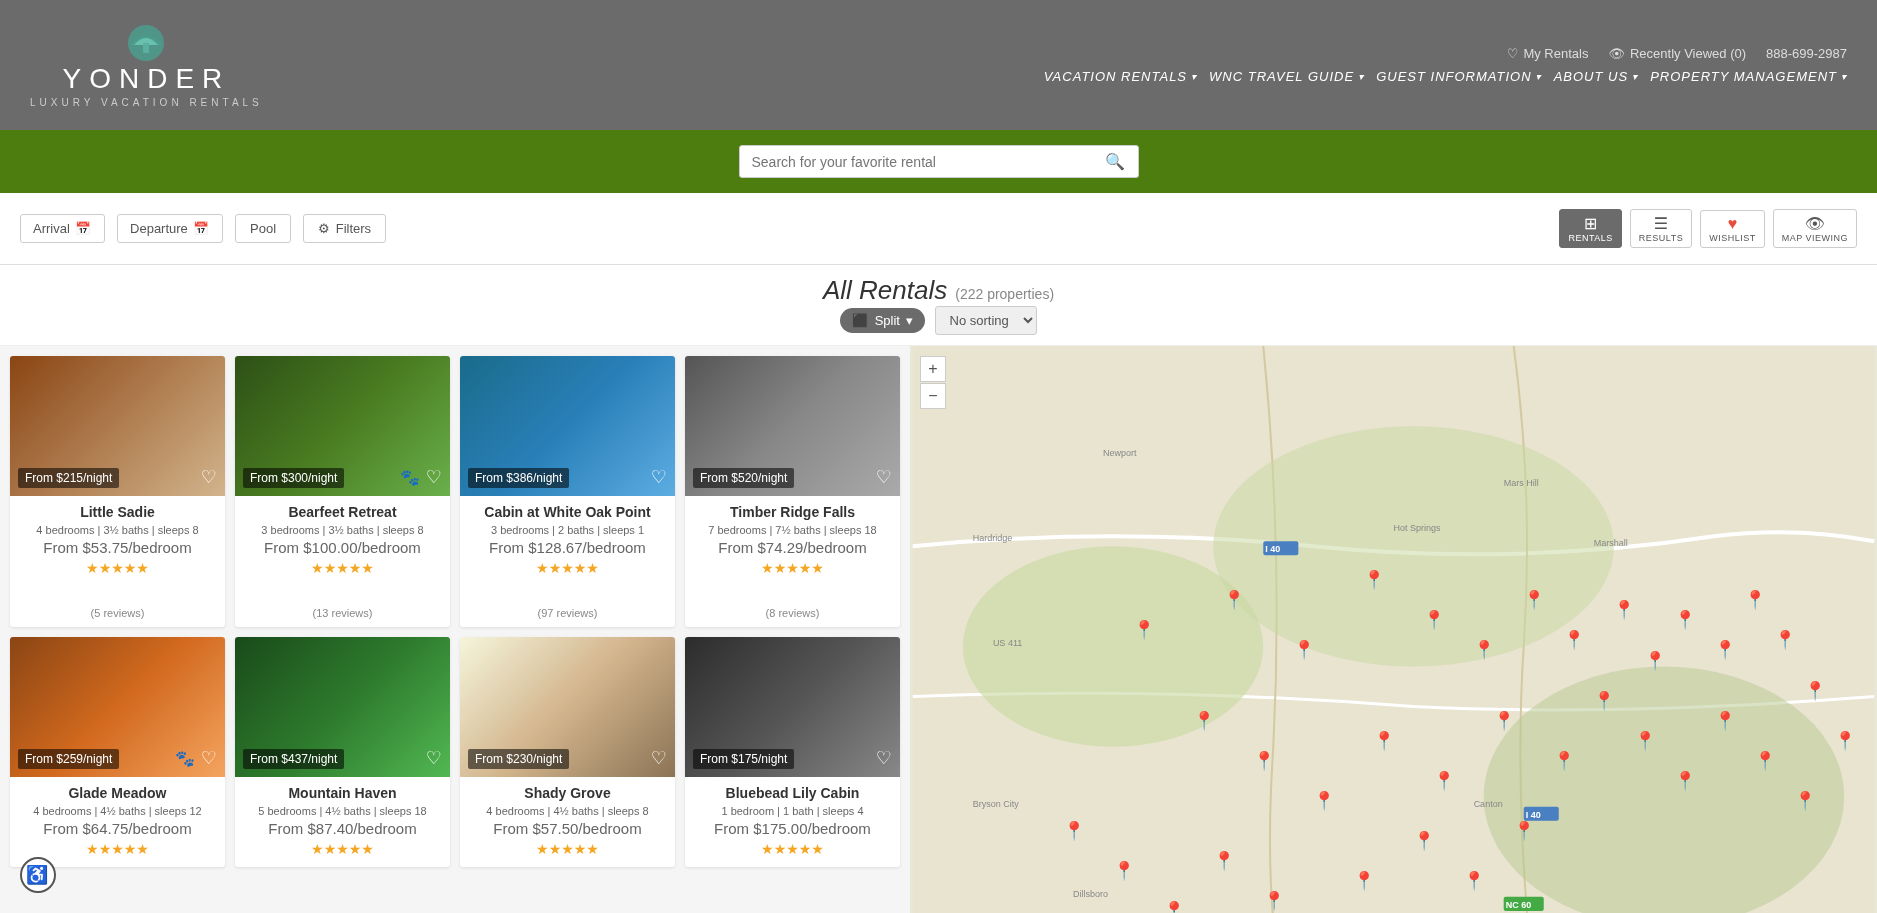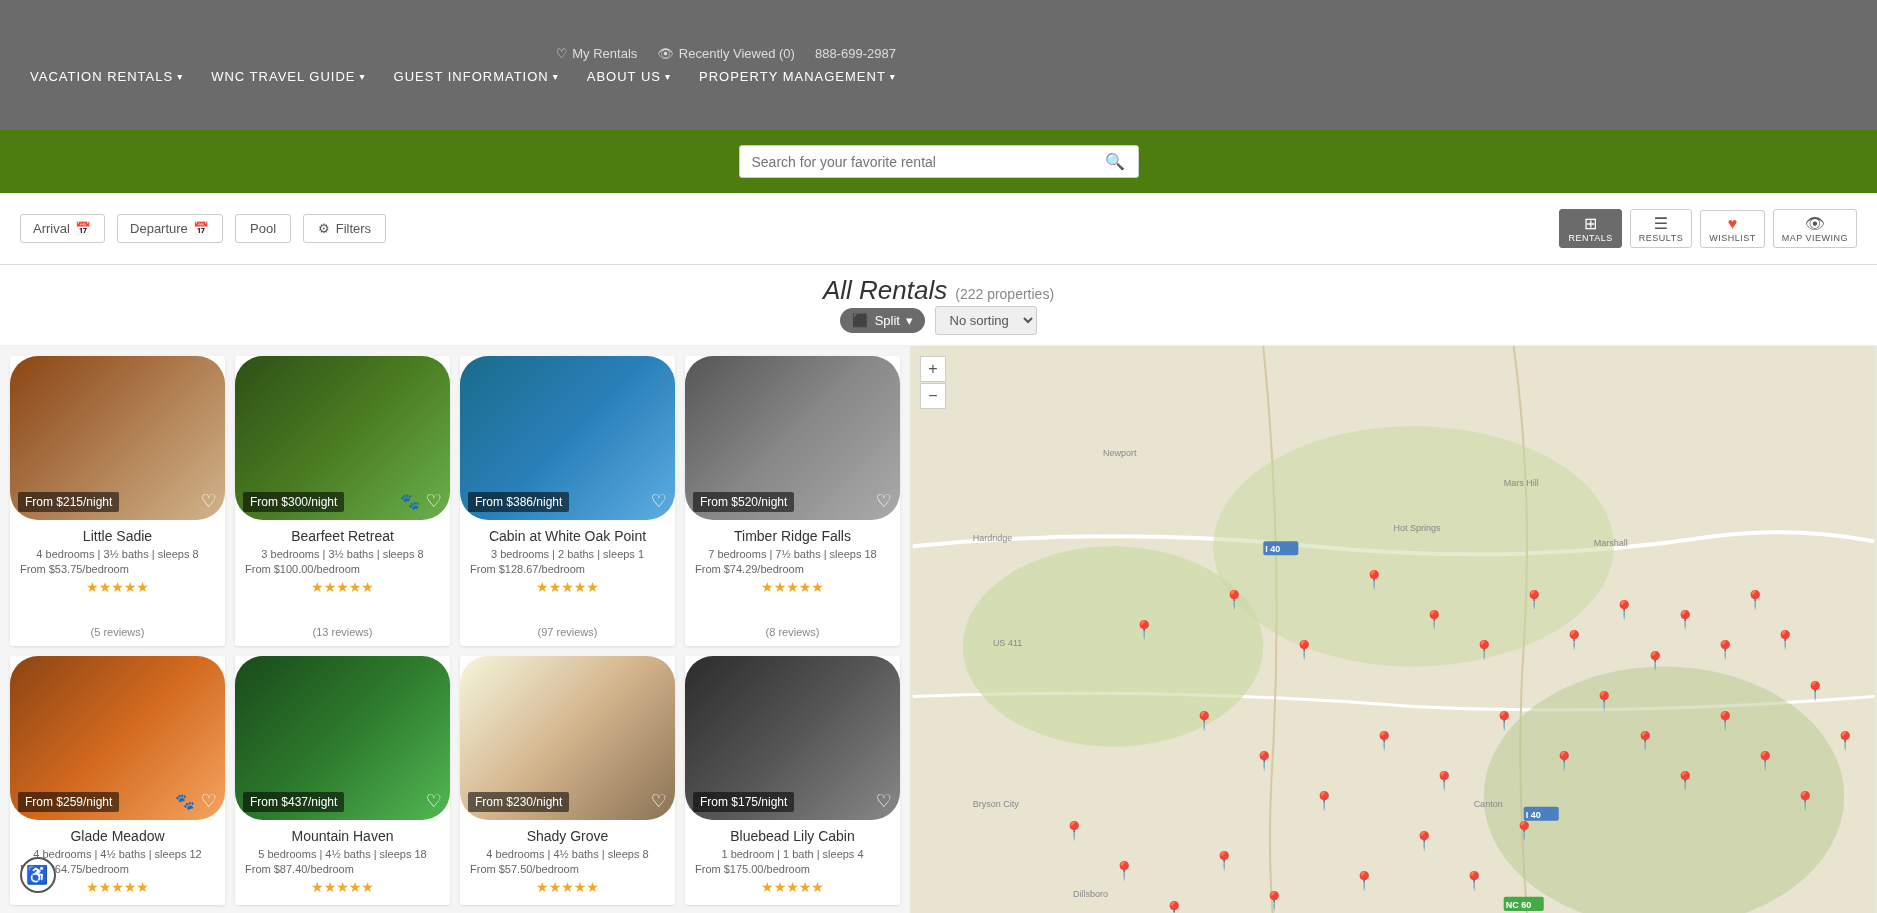--- a/index.html
+++ b/index.html
@@ -53,21 +53,22 @@
     .header-top-links a {
       color: #ddd;
       text-decoration: none;
       display: flex;
       align-items: center;
       gap: 5px;
     }
     .nav-links {
       display: flex;
       align-items: center;
-      gap: 28px;
+      gap: 12px;
+      font-style: italic;
     }
     .nav-links a {
       color: #fff;
       text-decoration: none;
       font-size: 13px;
       letter-spacing: 1px;
       text-transform: uppercase;
       display: flex;
       align-items: center;
       gap: 4px;
@@ -254,24 +255,23 @@
     }
     .listing-card {
       background: #fff;
       border-radius: 3px;
       overflow: hidden;
       cursor: pointer;
       box-shadow: 0 1px 3px rgba(0,0,0,0.1);
     }
     .card-img-wrap {
       position: relative;
-      height: 164px;
+      height: 140px;
       background: #4d7c0f;
       overflow: hidden;
-      border-radius: 28px;
     }
     .card-price-badge {
       position: absolute;
       bottom: 8px;
       left: 8px;
       background: rgba(0,0,0,0.55);
       color: #fff;
       font-size: 12px;
       padding: 3px 7px;
       border-radius: 2px;
@@ -291,34 +291,35 @@
     }
     .card-paw {
       color: #fff;
       font-size: 16px;
     }
     .card-body {
       padding: 8px 10px;
     }
     .card-name {
       font-size: 14px;
-      font-weight: normal;
+      font-weight: bold;
       color: #333;
       text-align: center;
       margin-bottom: 4px;
     }
     .card-details {
       font-size: 11px;
       color: #666;
       text-align: center;
       margin-bottom: 3px;
     }
     .card-price-per {
-      font-size: 11px;
+      font-size: 15px;
       color: #666;
+      text-align: center;
       margin-bottom: 4px;
     }
     .card-stars {
       text-align: center;
       color: #f5a623;
       font-size: 14px;
       margin-bottom: 2px;
     }
     .card-reviews {
       text-align: center;
@@ -396,20 +397,30 @@
       font-size: 18px;
       cursor: pointer;
       z-index: 100;
       color: #555;
     }
   </style>
 </head>
 <body>
 
 <header class="header">
+  <div class="logo-area">
+    <svg class="logo-icon" viewBox="0 0 60 40">
+      <circle cx="30" cy="20" r="18" fill="#4a9e8e" opacity="0.85"></circle>
+      <path d="M14 22 Q30 4 46 22" fill="#4a9e8e"></path>
+      <path d="M18 22 Q30 8 42 22" fill="#6bbfaf"></path>
+      <rect x="27" y="20" width="6" height="10" fill="#5aafa0" rx="1"></rect>
+    </svg>
+    <div class="logo-text">YONDER</div>
+    <div class="logo-sub">LUXURY VACATION RENTALS</div>
+  </div>
   <div class="header-right">
     <div class="header-top-links">
       <a href="#">
         <span>♡</span>
         <span>My Rentals</span>
       </a>
       <a href="#">
         <span>👁</span>
         <span>Recently Viewed (0)</span>
       </a>

